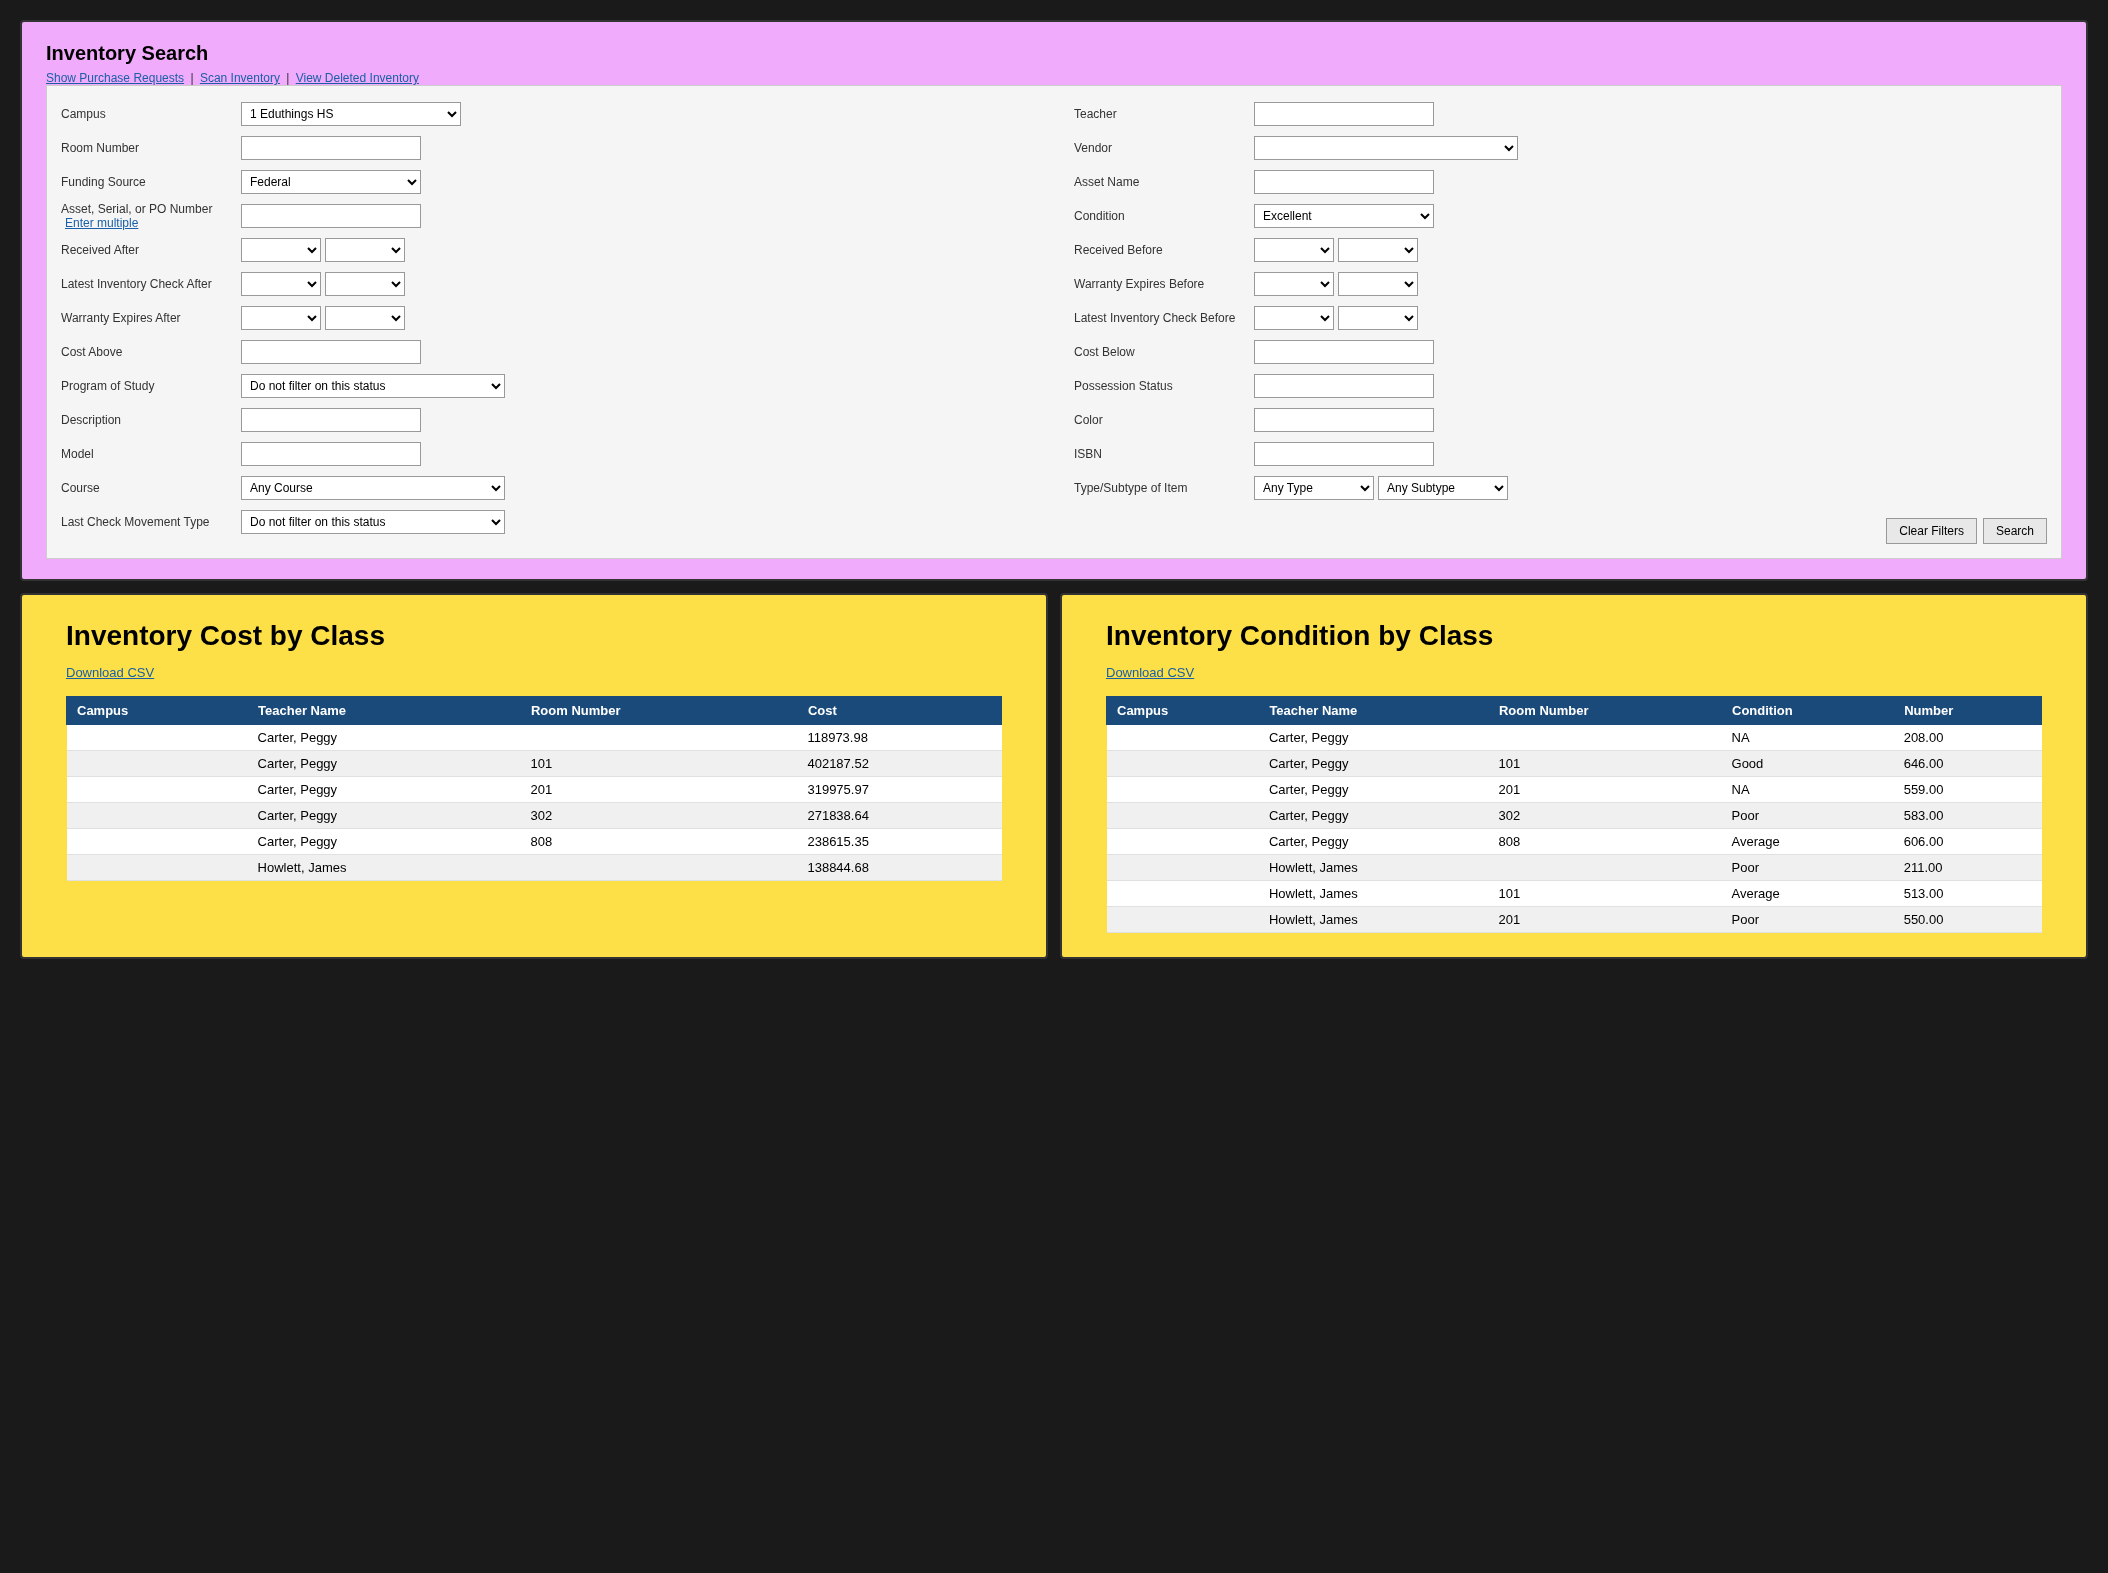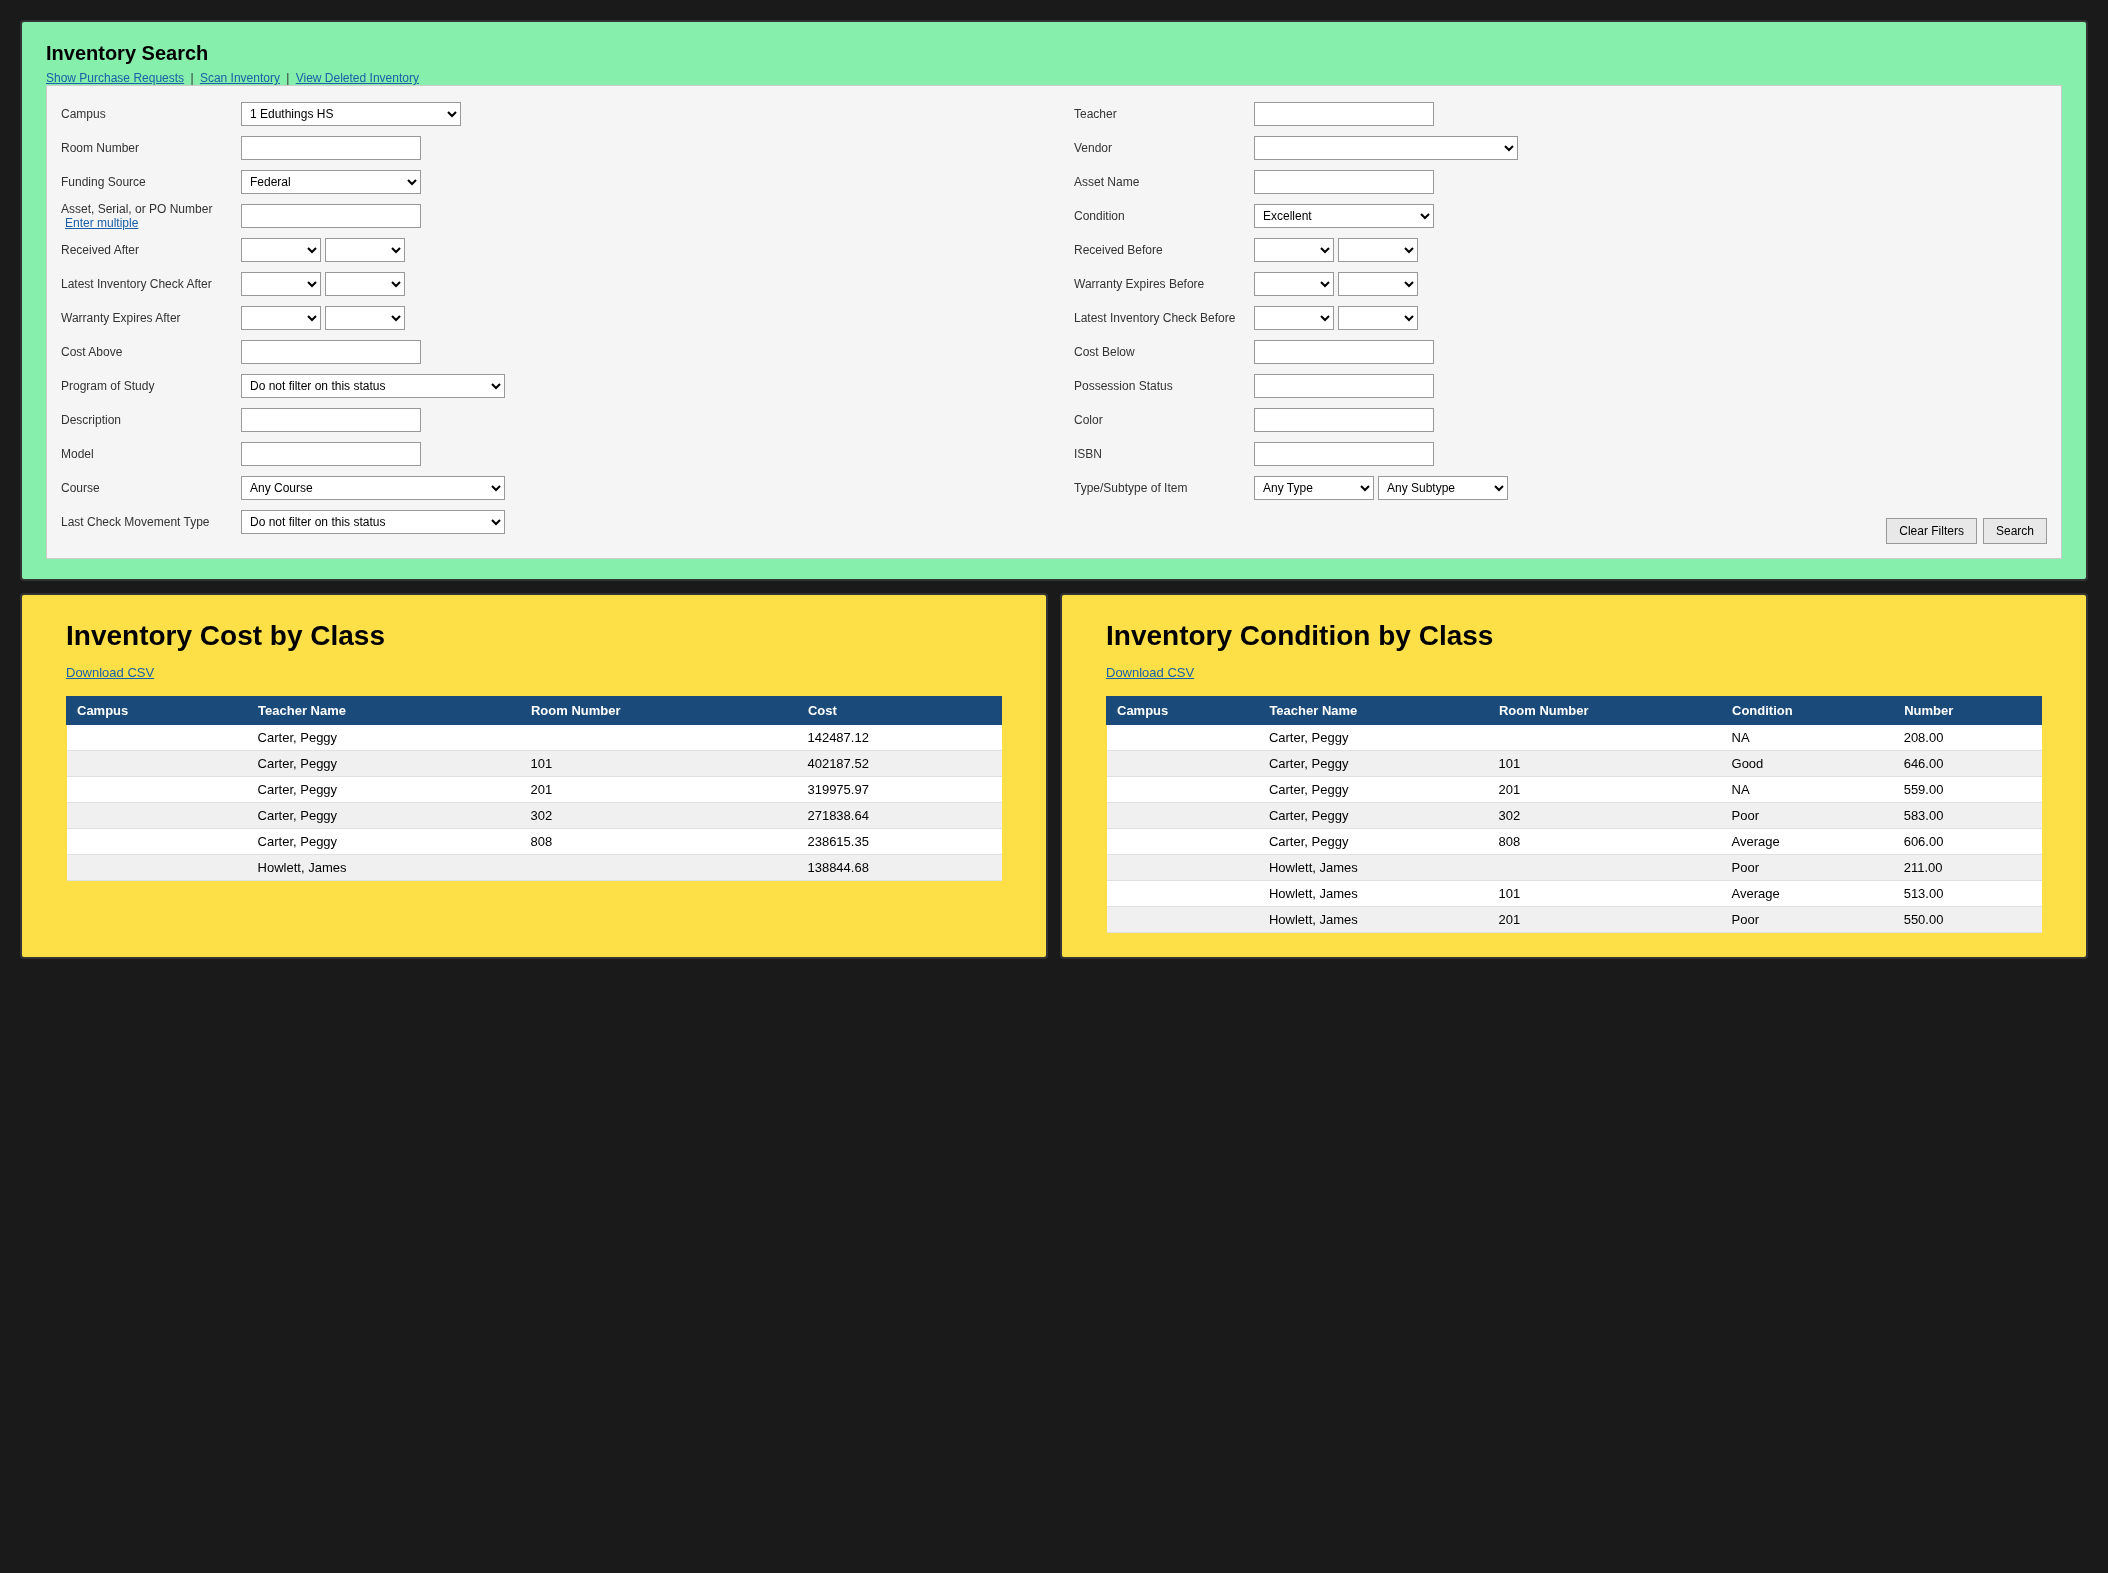--- a/index.html
+++ b/index.html
@@ -8,21 +8,21 @@
       font-family: Arial, sans-serif;
       font-size: 13px;
       padding: 20px;
       display: flex;
       flex-direction: column;
       gap: 12px;
     }
 
     
     .panel {
-      background: #86efac;
+      background: #f0abfc;
       border: 2px solid #333;
       border-radius: 4px;
       padding: 20px 24px;
     }
 
     .panel-title {
       font-size: 20px;
       font-weight: bold;
       margin-bottom: 6px;
       color: #000;
@@ -420,21 +420,21 @@
           <th>Teacher Name</th>
           <th>Room Number</th>
           <th>Cost</th>
         </tr>
       </thead>
       <tbody id="cost-table-body">
       <tr>
     <td></td>
     <td>Carter, Peggy</td>
     <td></td>
-    <td>142487.12</td>
+    <td>118973.98</td>
   </tr>
           <tr>
     <td></td>
     <td>Carter, Peggy</td>
     <td>101</td>
     <td>402187.52</td>
   </tr>
           <tr>
     <td></td>
     <td>Carter, Peggy</td>

